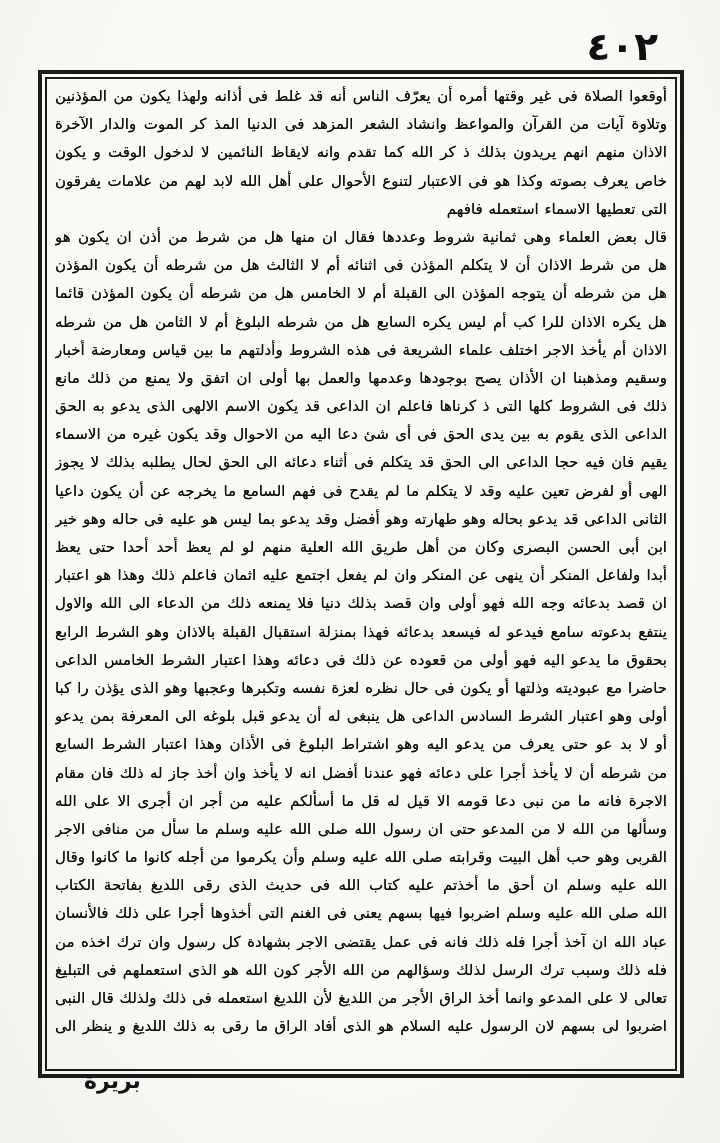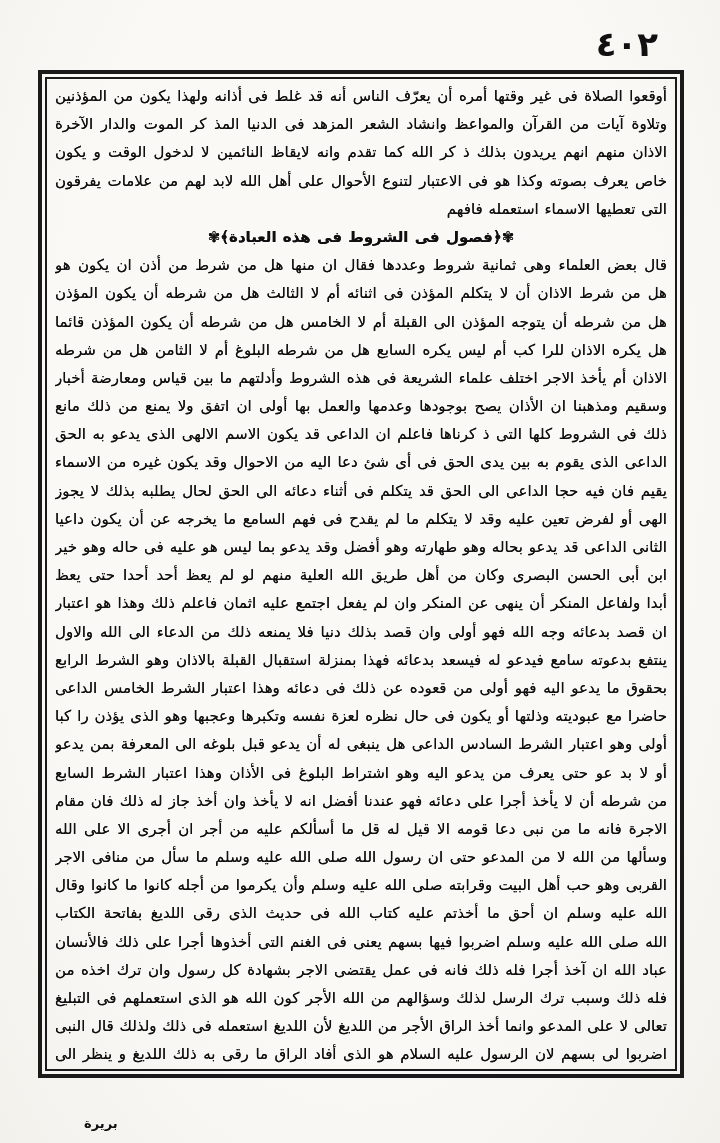--- a/index.html
+++ b/index.html
@@ -16,21 +16,21 @@
     width: 720px;
     height: 1143px;
     background:
       radial-gradient(ellipse at 50% 40%, #faf9f6 60%, #f2f1ec 100%);
     color: #121212;
   }
   .page-number {
     position: absolute;
     top: 24px;
     right: 62px;
-    font-size: 34px;
+    font-size: 39px;
     font-weight: bold;
     letter-spacing: 2px;
     color: #101010;
     direction: rtl;
   }
   .frame-outer {
     position: absolute;
     left: 38px;
     top: 70px;
     width: 646px;
@@ -65,22 +65,22 @@
     text-align-last: right;
   }
   .line.heading {
     text-align: center;
     text-align-last: center;
     font-weight: bold;
   }
   .catchword {
     position: absolute;
     left: 84px;
-    top: 1116px;
-    font-size: 13px;
+    top: 1068px;
+    font-size: 22px;
     font-weight: bold;
     direction: rtl;
     color: #101010;
   }
 </style>
 </head>
 <body>
 
 <div class="page">
 
@@ -89,21 +89,20 @@
   <div class="frame-outer">
     <div class="frame-inner">
       <div class="text-block" dir="rtl">
 
         <div class="line">أوقعوا الصلاة فى غير وقتها أمره أن يعرّف الناس أنه قد غلط فى أذانه ولهذا يكون من المؤذنين بالليل الدعاء والتذ كير</div>
         <div class="line">وتلاوة آيات من القرآن والمواعظ وانشاد الشعر المزهد فى الدنيا المذ كر الموت والدار الآخرة ليعلم الناس اذا سمعوا</div>
         <div class="line">الاذان منهم انهم يريدون بذلك ذ كر الله كما تقدم وانه لايقاظ النائمين لا لدخول الوقت و يكون لدخول الوقت مؤذن</div>
         <div class="line">خاص يعرف بصوته وكذا هو فى الاعتبار لتنوع الأحوال على أهل الله لابد لهم من علامات يفرقون بها بين الاحوال</div>
         <div class="line short">التى تعطيها الاسماء استعمله فافهم</div>
 
-        <div class="line heading">✾﴿فصول فى الشروط فى هذه العبادة﴾✾</div>
 
         <div class="line">قال بعض العلماء وهى ثمانية شروط وعددها فقال ان منها هل من شرط من أذن ان يكون هو الذى يقيم أم لا الثانى</div>
         <div class="line">هل من شرط الاذان أن لا يتكلم المؤذن فى اثنائه أم لا الثالث هل من شرطه أن يكون المؤذن على طهارة أم لا الرابع</div>
         <div class="line">هل من شرطه أن يتوجه المؤذن الى القبلة أم لا الخامس هل من شرطه أن يكون المؤذن قائما أم لا يكون السادس</div>
         <div class="line">هل يكره الاذان للرا كب أم ليس يكره السابع هل من شرطه البلوغ أم لا الثامن هل من شرطه أن لا يأخذ أجرا على</div>
         <div class="line">الاذان أم يأخذ الاجر اختلف علماء الشريعة فى هذه الشروط وأدلتهم ما بين قياس ومعارضة أخبار بين صحيح</div>
         <div class="line">وسقيم ومذهبنا ان الأذان يصح بوجودها وعدمها والعمل بها أولى ان اتفق ولا يمنع من ذلك مانع وأما الاعتبار فى</div>
         <div class="line">ذلك فى الشروط كلها التى ذ كرناها فاعلم ان الداعى قد يكون الاسم الالهى الذى يدعو به الحق الى الحق وهو عين</div>
         <div class="line">الداعى الذى يقوم به بين يدى الحق فى أى شئ دعا اليه من الاحوال وقد يكون غيره من الاسماء فلا يشترط من اذن فهو</div>
         <div class="line">يقيم فان فيه حجا الداعى الى الحق قد يتكلم فى أثناء دعائه الى الحق لحال يطلبه بذلك لا يجوز له التأخر عنه أما لادب</div>

